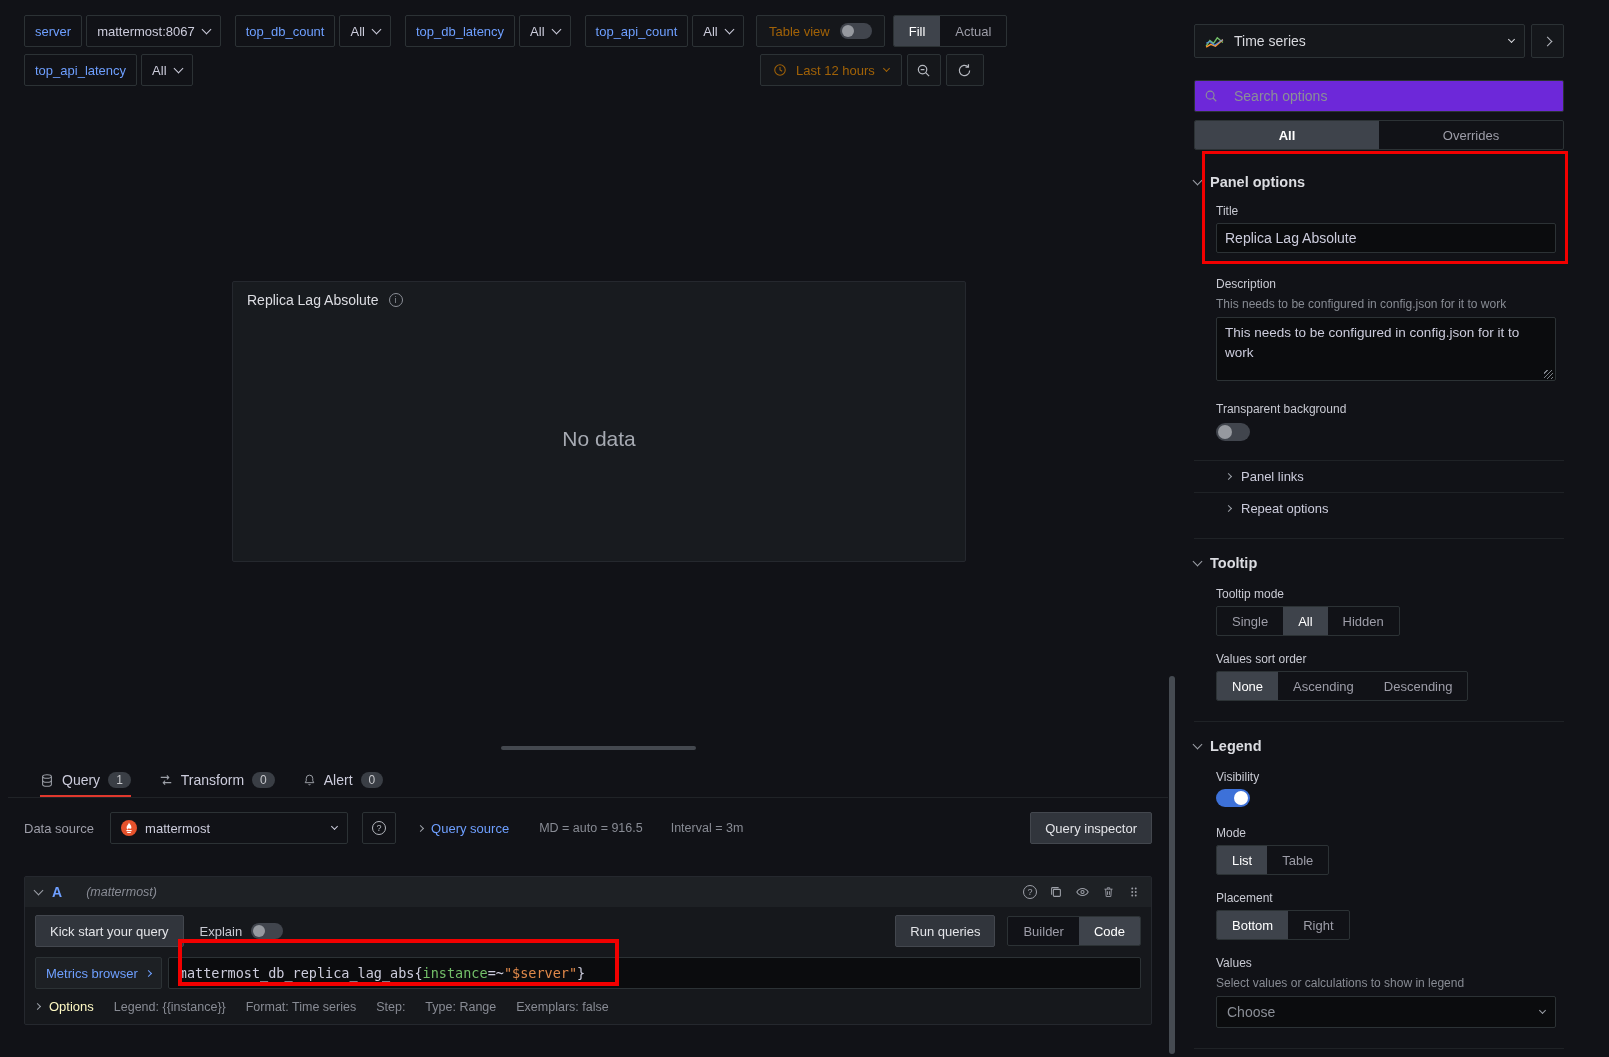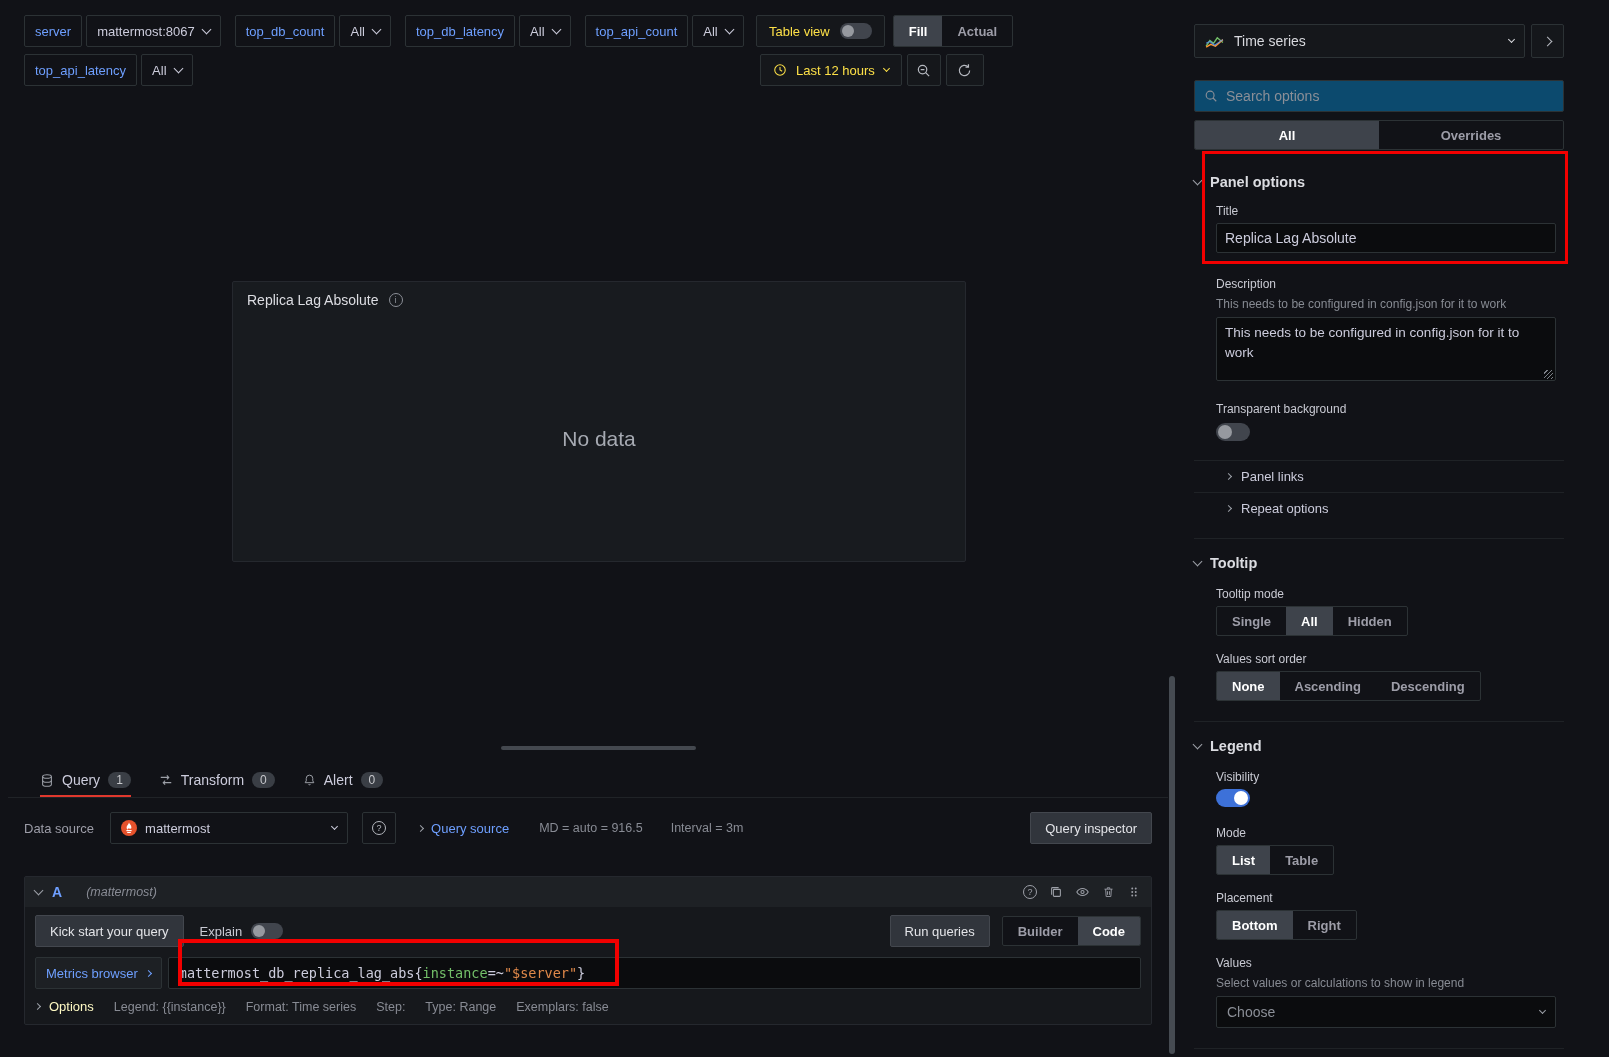--- a/index.html
+++ b/index.html
@@ -11,25 +11,25 @@
   
   .var-row{display:flex;align-items:center;gap:14px}
   .var-group{display:flex;align-items:center;gap:4px}
   .chip{display:inline-flex;align-items:center;gap:8px;height:32px;padding:0 10px;background:#111217;border:1px solid #2c3235;border-radius:2px;font-size:13px;color:#ccccdc}
   .chip.lbl{color:#6e9fff}
 
   .chev{width:7px;height:7px;border-right:1.5px solid currentColor;border-bottom:1.5px solid currentColor;display:inline-block;transform:rotate(45deg);margin-top:-4px;flex:none}
   .chev.r{transform:rotate(-45deg);margin-top:0}
   .chev.sm{width:5px;height:5px}
 
-  .toolbox{display:inline-flex;align-items:center;height:32px;background:#15171b;border:1px solid #2c3235;border-radius:2px;color:#fde047}
+  .toolbox{display:inline-flex;align-items:center;height:32px;background:#15171b;border:1px solid #2c3235;border-radius:2px;color:#a16207}
   .iconbtn{width:34px;height:32px;display:inline-flex;align-items:center;justify-content:center;background:#15171b;border:1px solid #2c3235;border-radius:2px;color:#b6b9c0}
 
   .seg{display:inline-flex;align-items:stretch;height:32px;background:#111217;border:1px solid #2c3235;border-radius:2px;overflow:hidden}
-  .seg .opt{padding:0 15px;display:flex;align-items:center;justify-content:center;color:#9d9da8;font-weight:700;font-size:13px;white-space:nowrap}
+  .seg .opt{padding:0 15px;display:flex;align-items:center;justify-content:center;color:#9d9da8;font-weight:400;font-size:13px;white-space:nowrap}
   .seg .opt.active{background:#3e434b;color:#fff}
   .seg.full{width:100%;height:30px}
   .seg.full .opt{flex:1}
 
   .switch{width:32px;height:16px;border-radius:9px;background:#41454d;position:relative;flex:none}
   .switch::after{content:"";position:absolute;width:12px;height:12px;border-radius:50%;background:#96999f;top:2px;left:2px}
   .switch.on{background:#3d71d9}
   .switch.on::after{left:auto;right:2px;background:#fff}
   .switch.lg{width:34px;height:18px}
   .switch.lg::after{width:14px;height:14px}
@@ -74,21 +74,21 @@
   .mb-btn{height:32px;display:inline-flex;align-items:center;gap:8px;padding:0 10px;background:#1d2024;border:1px solid #2c3235;border-radius:2px;color:#6e9fff;font-weight:500}
   .opt-row{display:flex;align-items:center;gap:20px;margin-top:10px;color:#888b94;font-size:12.5px}
   .opt-row .opt-title{color:#fef9c3;font-size:13px}
 
   
   .sidebar{left:1176px;top:0;width:433px;height:1057px;background:#111217}
   .sb-inner{margin-left:10px;width:370px}
   .viz-row{display:flex;gap:6px;margin-top:24px}
   .viz-select{flex:1;height:34px;display:flex;align-items:center;gap:10px;padding:0 10px;background:#15171b;border:1px solid #2c3235;border-radius:2px;font-size:14px;color:#d8d9de}
   .pane-btn{width:33px;height:34px;display:flex;align-items:center;justify-content:center;background:#15171b;border:1px solid #2c3235;border-radius:2px;color:#b6b9c0}
-  .search-box{margin-top:22px;height:32px;display:flex;align-items:center;gap:8px;padding:0 9px;background:#0c4a6e;border:1px solid #2c3235;border-radius:2px;color:#8b8f97}
+  .search-box{margin-top:22px;height:32px;display:flex;align-items:center;gap:16px;padding:0 9px;background:#6d28d9;border:1px solid #2c3235;border-radius:2px;color:#8b8f97}
   .search-box input{flex:1;background:transparent;border:0;outline:none;color:#ccccdc;font-size:14px;font-family:inherit}
   .search-box input::placeholder{color:#8b8f97}
   .sb-tabs{margin-top:8px}
 
   .sb-heading{display:flex;align-items:center;gap:9px;font-size:14.5px;font-weight:600;color:#dbdce1}
   .sb-heading .chev{color:#9da0a8}
   .sb-content{padding-left:22px}
   .f-label{font-size:12px;font-weight:500;color:#c9cad3;margin-bottom:5px}
   .f-note{font-size:12px;color:#878b93;margin-bottom:5px;line-height:1.35}
   .tinput{background:#0b0c0e;border:1px solid #2c3235;border-radius:2px;color:#ccccdc;font-size:14px;padding:0 8px;height:30px;width:340px;font-family:inherit}

